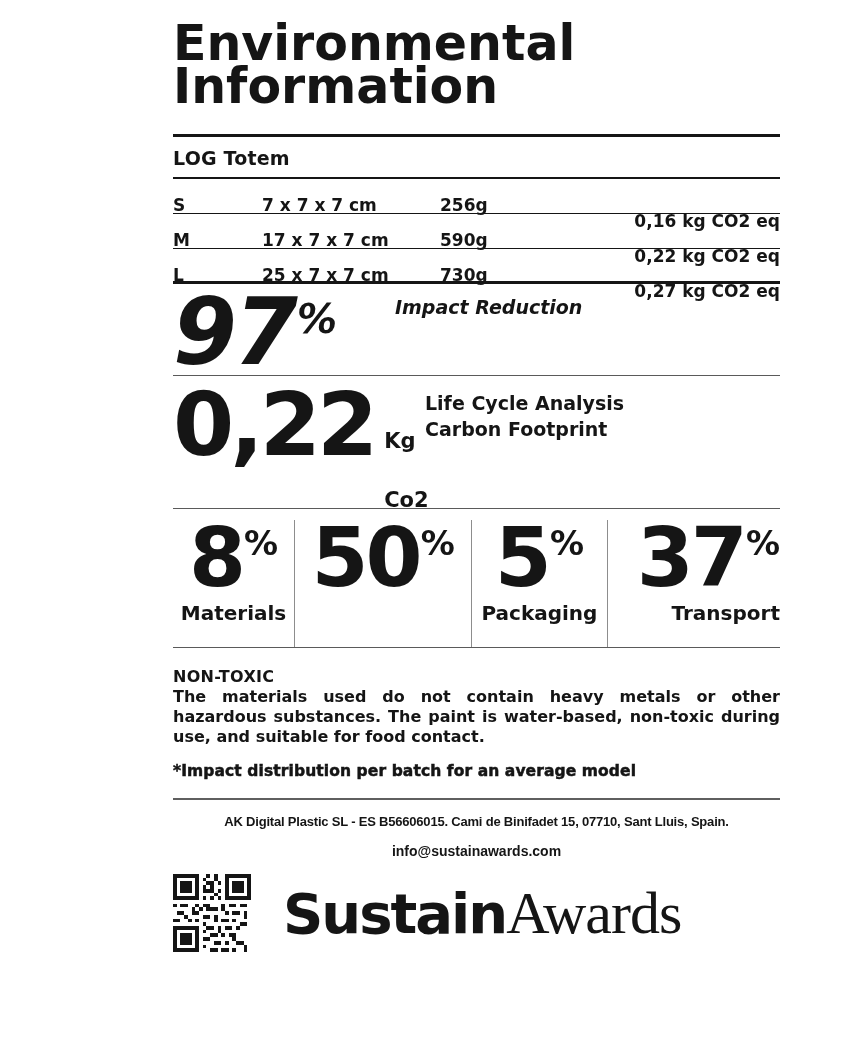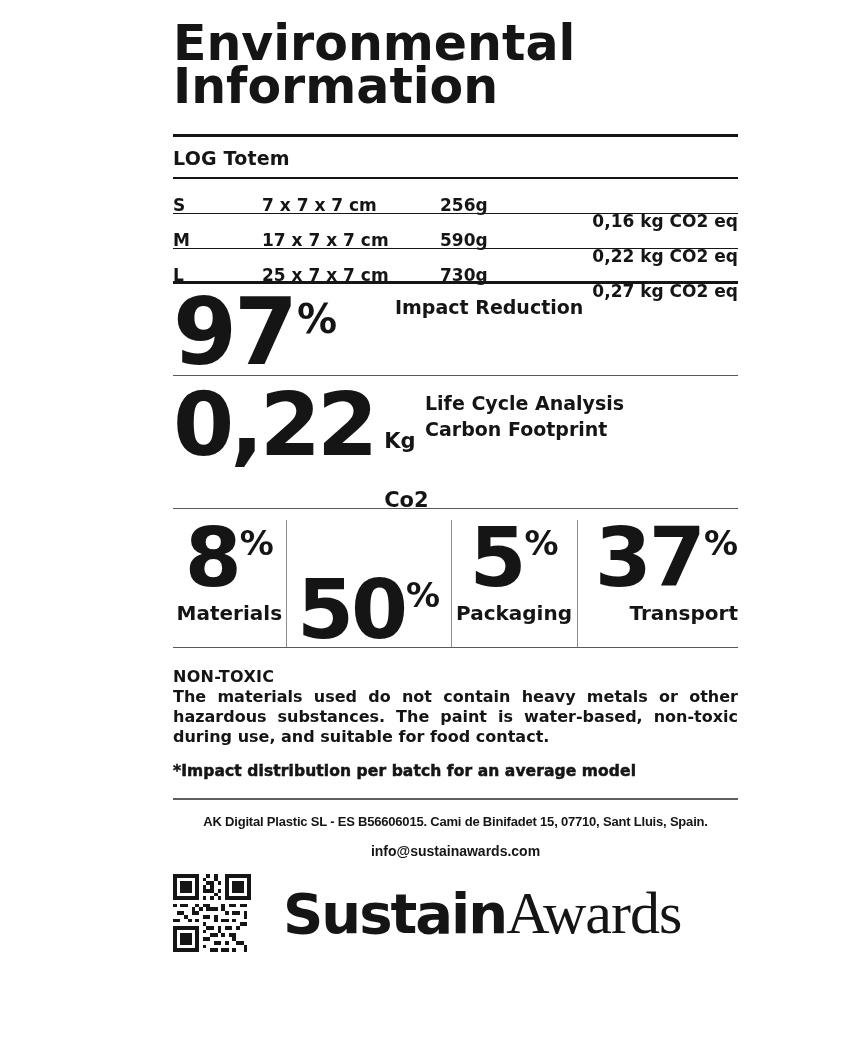--- a/index.html
+++ b/index.html
@@ -2,21 +2,21 @@
 <html><head>
 <meta charset="utf-8">
 <style>
   * { margin:0; padding:0; box-sizing:border-box; }
   html,body { background:#ffffff; }
   .page {
     position:relative;
     width:850px; height:1063px;
     background:#ffffff;
     color:#151515;
-    padding:22px 112px 0 173px;
+    padding:22px 70px 0 173px;
     overflow:hidden;
     font-family:"DejaVu Sans", sans-serif;
   }
   
   .title { font-weight:800; font-size:49px; line-height:0.88; letter-spacing:0px; }
   .title span { display:block; }
   
   .rule-heavy { border-top:3px solid #151515; }
   .rule-mid   { border-top:2.5px solid #151515; }
   .mt-title { margin-top:26px; }
@@ -27,35 +27,35 @@
     align-items:center; height:35px;
     font-weight:bold; font-size:17px;
     border-bottom:1.5px solid #151515;
   }
   .spec-row:last-child { border-bottom:3px solid #151515; }
   .spec-co2 { justify-self:end;margin-top:32px; }
   
   .bignum { display:flex; align-items:flex-start; }
   .digits { font-weight:800; line-height:0.92; letter-spacing:-3px; }
   .pct-sup { font-weight:800; }
-  .sec-ir { position:relative; height:92px; padding-top:7px; border-bottom:1.5px solid #5a5a5a; }
+  .sec-ir { position:relative; height:92px; padding-top:7px; border-bottom:1.5px solid #5a5a5a;font-style:italic; }
   .sec-ir .digits { font-size:92px; }
   .sec-ir .pct-sup { font-size:40px; margin-top:5px; margin-left:2px; }
   .label-ir { position:absolute; left:222px; top:11px; font-weight:bold; font-size:19px; line-height:1.3; }
   .sec-cf { position:relative; height:133px; padding-top:9px; border-bottom:1.5px solid #5a5a5a; }
   .sec-cf .digits { font-size:88px; letter-spacing:-4px; }
   .unit-stack { font-weight:bold; font-size:21px; line-height:1.08; margin:9px 0 0 10px; }
   .unit-stack span { display:block;margin-top:36px; }
   .label-cf { position:absolute; left:252px; top:15px; font-weight:bold; font-size:19px; line-height:1.35; }
   .label-cf span { display:block; }
   
   .sec-dist { display:flex; height:139px; padding-top:11px; border-bottom:1.5px solid #5a5a5a; }
   .dist-cell { display:flex; flex-direction:column; align-items:center; }
   .dist-cell.c1 { flex:0 0 20.1%; border-right:1.5px solid #8d8d8d; }
-  .dist-cell.c2 { flex:0 0 29.2%; border-right:1.5px solid #8d8d8d;justify-content:flex-end; }
+  .dist-cell.c2 { flex:0 0 29.2%; border-right:1.5px solid #8d8d8d; }
   .dist-cell.c3 { flex:0 0 22.3%; border-right:1.5px solid #8d8d8d; }
   .dist-cell.c4 { flex:0 0 28.4%;align-items:flex-end; }
   .dist-cell .digits { font-size:82px; }
   .dist-cell .pct-sup { font-size:34px; margin-top:3px; margin-left:1px; }
   .dist-label { font-weight:bold; font-size:20px; margin-top:5px; }
   
   .notes { padding-top:19px; }
   .notes-heading { font-weight:bold; font-size:16px; line-height:1.25; letter-spacing:0.3px; }
   .notes p { font-weight:bold; font-size:16px; line-height:1.25; text-align:justify; }
   .notes .p2 { margin-top:12px; }

